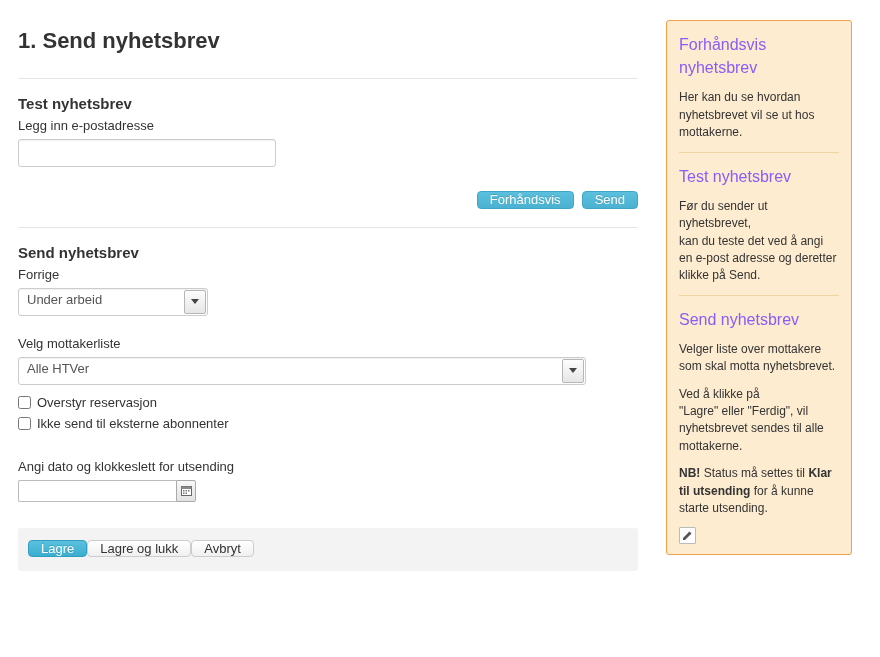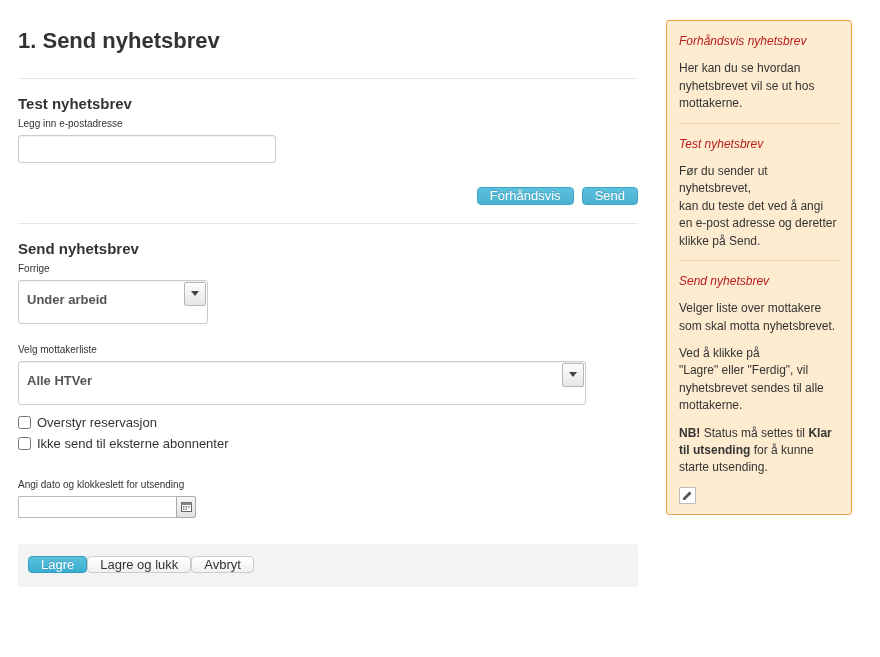--- a/index.html
+++ b/index.html
@@ -31,21 +31,21 @@
     margin: 0 0 16px 0;
   }
 
   h3.section-title {
     font-size: 15px;
     font-weight: bold;
     margin: 0 0 6px 0;
     color: #333;
   }
   .field-label {
-    font-size: 10px;
+    font-size: 13px;
     color: #333;
     margin: 6px 0 6px 0;
     display: block;
   }
 
   .text-input {
     height: 28px;
     border: 1px solid #ccc;
     border-radius: 3px;
     padding: 2px 6px;
@@ -53,32 +53,31 @@
     background: #fff;
     box-shadow: inset 0 1px 1px rgba(0,0,0,0.06);
   }
   .text-input.w260 { width: 258px; }
 
   .select-wrap {
     position: relative;
     display: inline-block;
   }
   .select {
-    height: 44px;
+    height: 28px;
     border: 1px solid #ccc;
     border-radius: 3px;
     background: #fff;
     box-shadow: inset 0 1px 1px rgba(0,0,0,0.06);
     font-size: 13px;
     display: flex;
     align-items: center;
     padding: 0 28px 4px 8px;
     color: #555;
     cursor: pointer;
-    font-weight: bold;
   }
   .select-btn {
     position: absolute;
     right: 2px;
     top: 2px;
     width: 22px;
     height: 24px;
     border: 1px solid #b6b6b6;
     border-radius: 2px;
     background: linear-gradient(#fdfdfd,#e6e6e6);
@@ -180,24 +179,23 @@
   .help-panel {
     border: 1px solid #f0a24a;
     background: #fdecd0;
     border-radius: 3px;
     padding: 12px 12px 10px 12px;
     color: #333;
     font-size: 12px;
     line-height: 1.45;
   }
   .help-panel .help-heading {
-    font-style: italic;
-    color: #b91c1c;
+    color: #8b5cf6;
     margin: 0 0 10px 0;
-    font-size: 12px;
+    font-size: 16px;
   }
   .help-panel p { margin: 0 0 10px 0; }
   .help-panel hr {
     border: none;
     border-top: 1px solid #f0d4a6;
     margin: 10px 0 12px 0;
   }
   .help-panel .edit-box {
     width: 17px;
     height: 17px;

